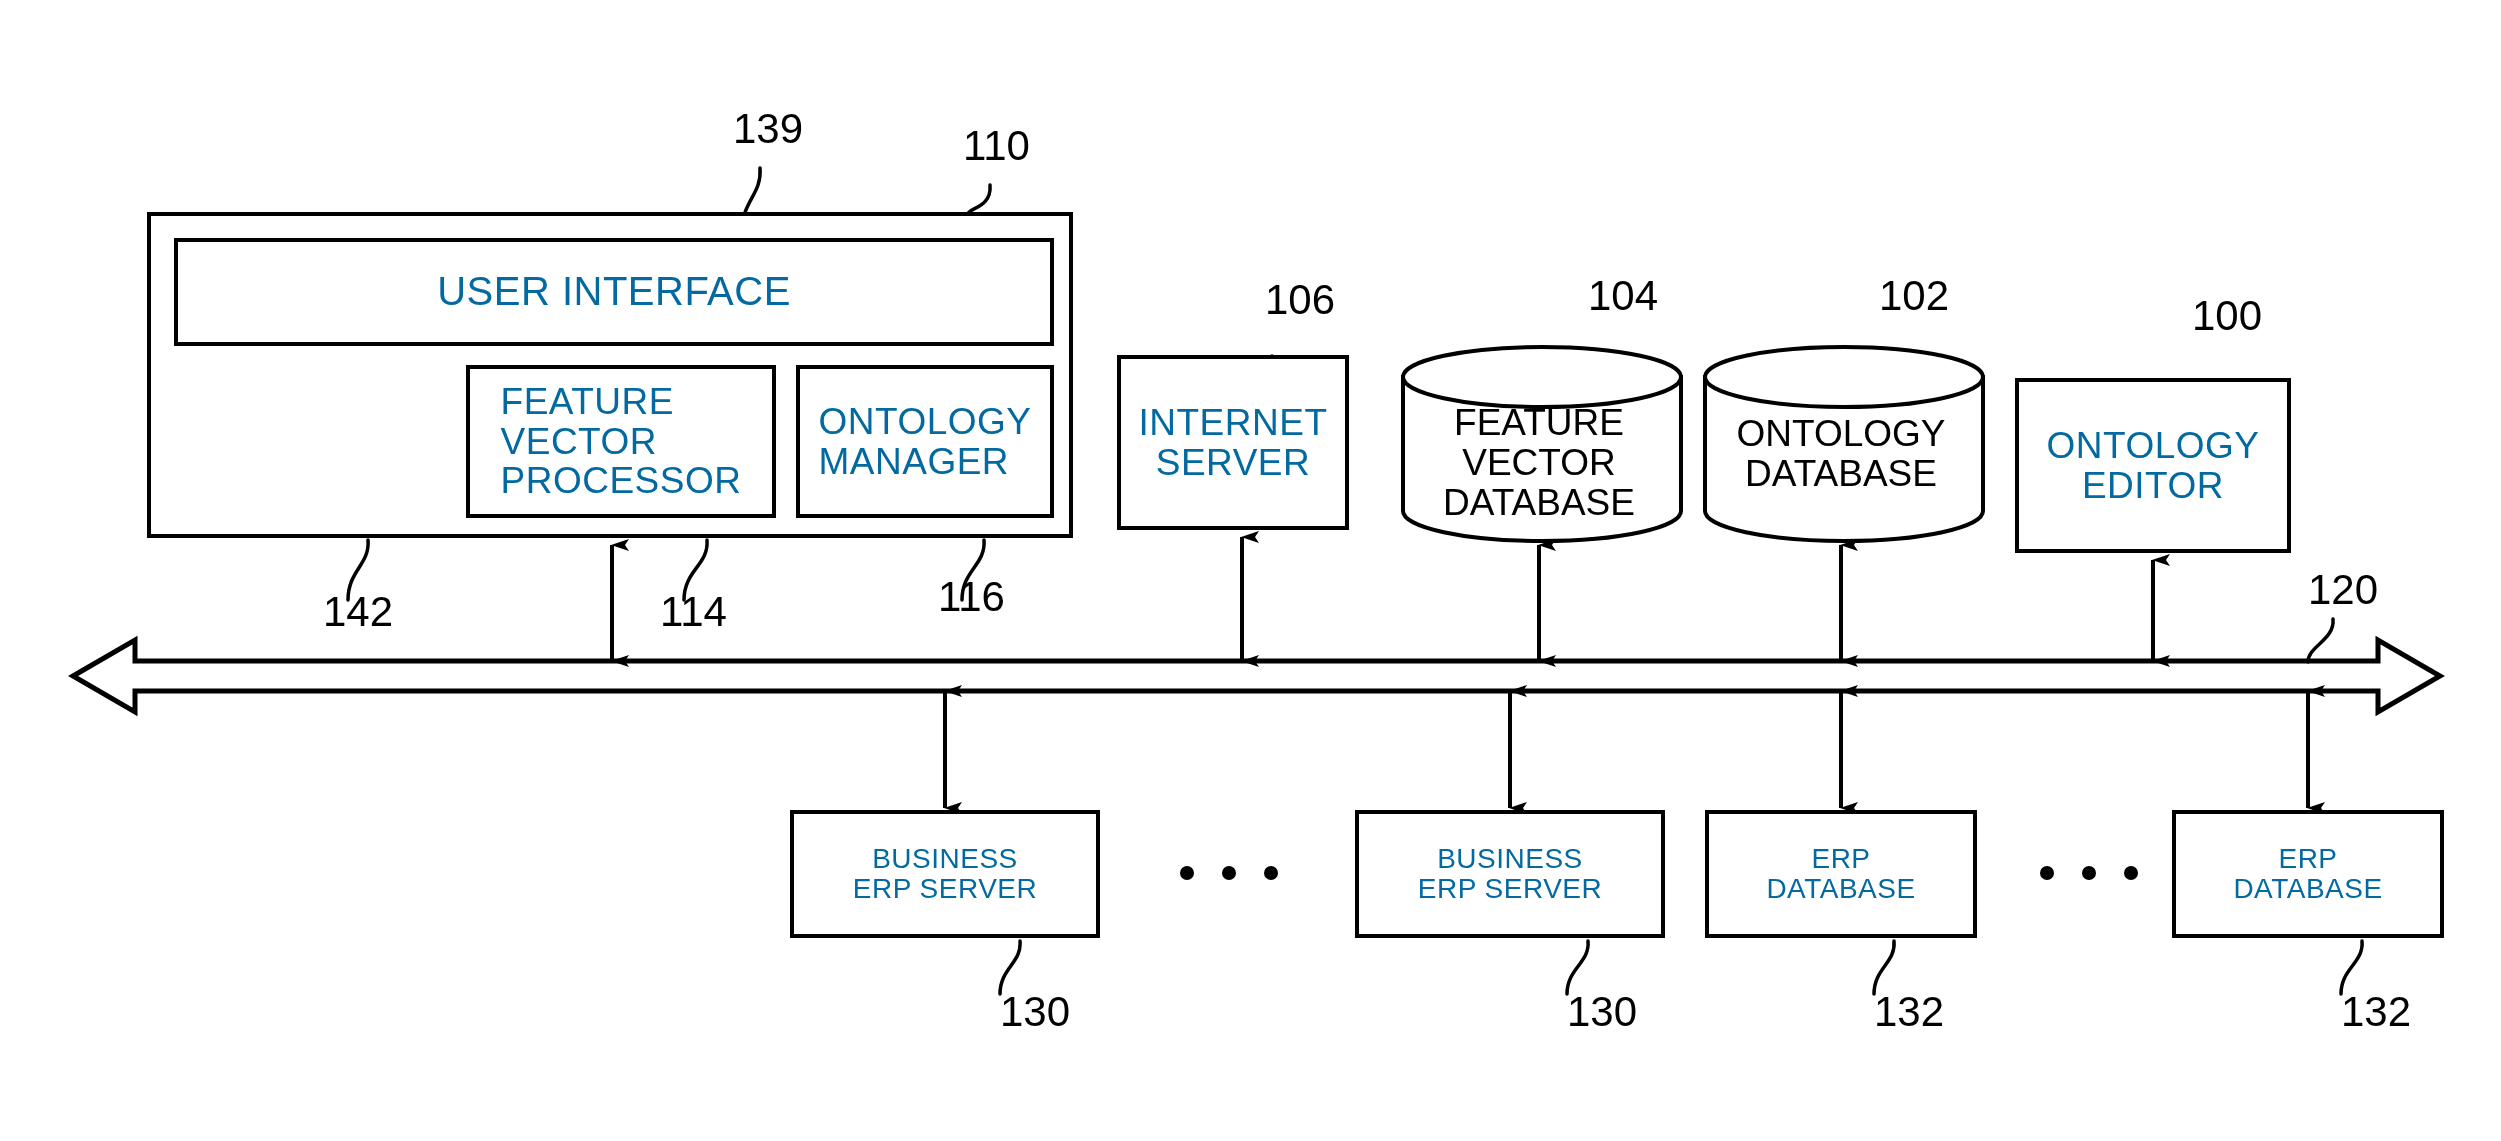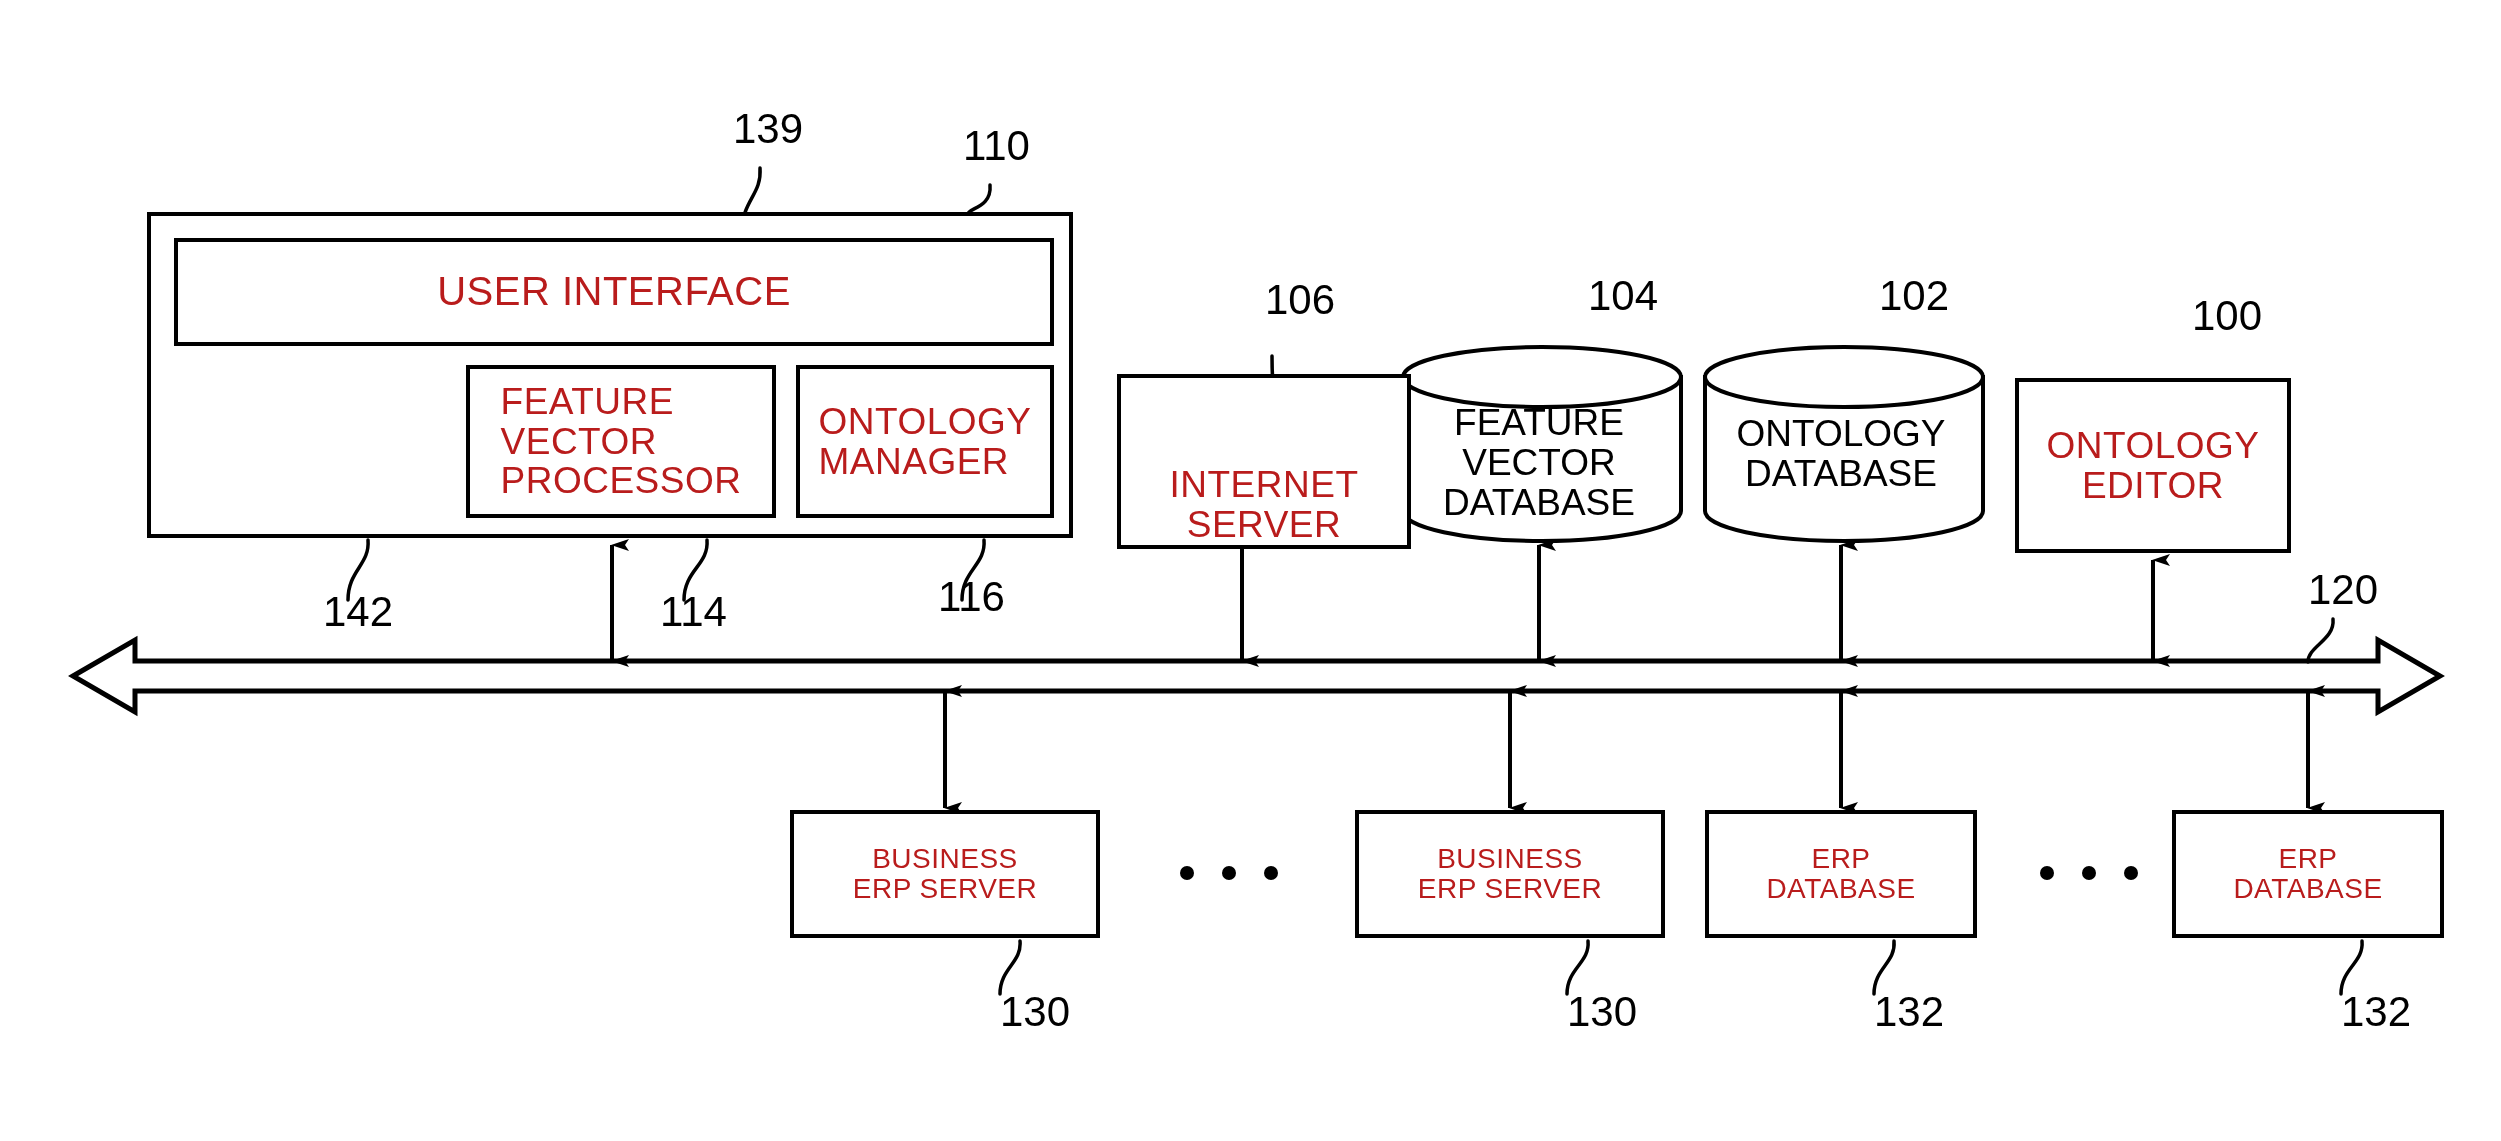--- a/index.html
+++ b/index.html
@@ -37,21 +37,21 @@
     align-items: center;
     justify-content: center;
     text-align: center;
   }
   .node-label {
     font-family: "Liberation Sans", sans-serif;
     font-weight: 400;
     letter-spacing: 0.5px;
     line-height: 1.08;
     white-space: pre-line;
-    color: #b91c1c;
+    color: #0369a1;
   }
   
   #system-module {
     position: absolute;
     left: 147px;
     top: 212px;
     width: 926px;
     height: 326px;
     box-sizing: border-box;
     border: 4px solid #000;
@@ -82,21 +82,21 @@
     align-items: center;
     justify-content: center;
   }
   .sub-module .node-label { font-size: 37px; }
   #data-interface-box      { left: 23px;  width: 272px; }
   #feature-vector-proc-box { left: 315px; width: 310px; }
   #ontology-manager-box    { left: 645px; width: 258px; }
 
   
   #internet-server-box {
-    left: 1117px; top: 374px; width: 294px; height: 175px; align-items: flex-end;
+    left: 1117px; top: 355px; width: 232px; height: 175px;
   }
   #internet-server-box .node-label { font-size: 37px; }
   #ontology-editor-box {
     left: 2015px; top: 378px; width: 276px; height: 175px;
   }
   #ontology-editor-box .node-label { font-size: 37px; }
 
   
   .cylinder {
     position: absolute;

